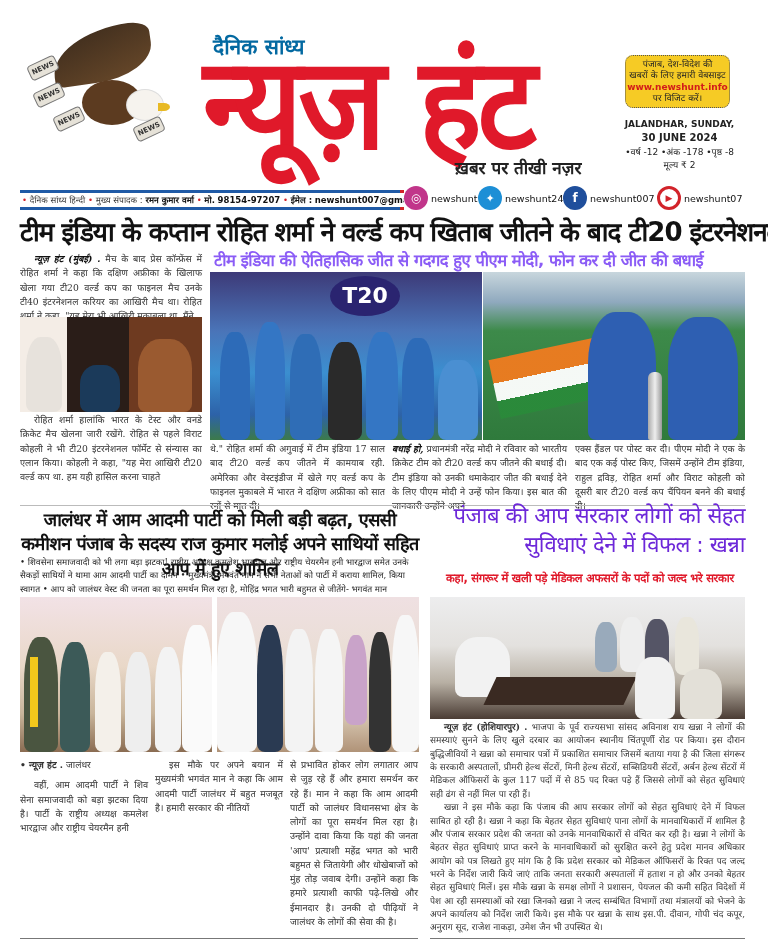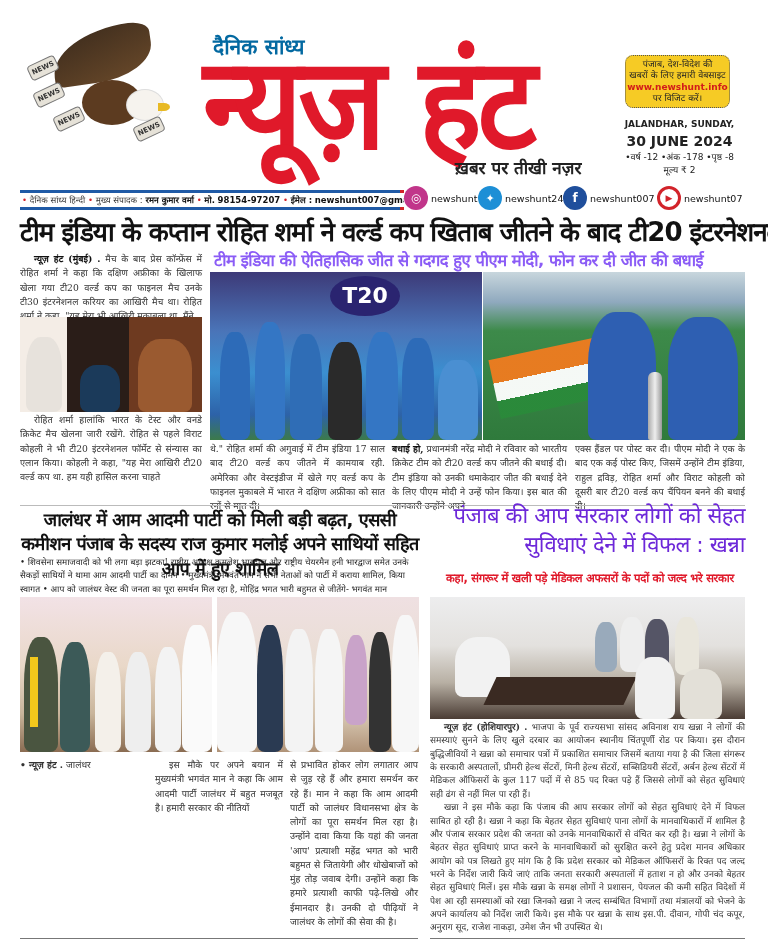--- a/index.html
+++ b/index.html
@@ -34,21 +34,21 @@
   .social-top { left: 400px; top: 190px; width: 340px; height: 3px; background: #d2232a; }
   .social-bottom { left: 400px; top: 207px; width: 340px; height: 3px; background: #d2232a; }
   .social { top: 186px; display: flex; align-items: center; gap: 3px; font: 9.5px "DejaVu Sans", sans-serif; color: #111; background: #fff; padding-right: 4px; }
   .social .ico { width: 24px; height: 24px; border-radius: 50%; display: flex; align-items: center; justify-content: center; color: #fff; font: bold 12px "DejaVu Sans", sans-serif; }
 
   
   .headline-main { left: 20px; top: 218px; width: 730px; font: bold 26px/1.15 "DejaVu Sans", sans-serif; color: #111; letter-spacing: -1px; white-space: nowrap; }
   .subhead-red { left: 214px; top: 248px; width: 540px; font: bold 16.5px "DejaVu Sans", sans-serif; color: #8b5cf6; white-space: nowrap; letter-spacing: -0.5px; }
 
   .col-text { font: 9.2px/1.55 "DejaVu Serif", serif; color: #333; text-align: justify; }
-  .col-text .lead { font-weight: bold; color: #111; }
+  .col-text .lead { font-weight: bold; color: #111; font-style: italic; }
   .indent { text-indent: 14px; }
 
   .photo { overflow: hidden; }
   .ph-modi { left: 20px; top: 317px; width: 182px; height: 95px; background: linear-gradient(90deg,#f4ede6 0 26%,#2a1d18 26% 60%,#6e3a20 60%); }
   .ph-team { left: 210px; top: 272px; width: 272px; height: 168px; background: linear-gradient(180deg,#3d3a78 0%,#4a74b8 35%,#3b8fd0 60%,#2d62a8 85%,#3c7a4a 100%); }
   .ph-kohli { left: 483px; top: 272px; width: 262px; height: 168px; background: linear-gradient(180deg,#c8d6dd 0%,#8fa9be 18%,#3d8a4a 35%,#2f7a3c 100%); }
 
   
   .hr-sec { left: 20px; top: 505px; width: 725px; height: 1px; background: #bbb; }
   .headline-aap { left: 20px; top: 508px; width: 400px; text-align: center; font: bold 18px/1.35 "DejaVu Sans", sans-serif; color: #111; letter-spacing: -0.5px; }
@@ -90,21 +90,21 @@
     <div>पंजाब, देश-विदेश की</div>
     <div>खबरों के लिए हमारी वेबसाइट</div>
     <div class="url">www.newshunt.info</div>
     <div>पर विजिट करें।</div>
   </div>
 
   <div class="abs tagline">ख़बर पर तीखी नज़र</div>
 
   <div class="abs dateline">
     <div>JALANDHAR, SUNDAY,</div>
-    <div style="font-size:14px">30 JUNE 2024</div>
+    <div style="font-size:10px">30 JUNE 2024</div>
     <div class="meta">•वर्ष -12  •अंक -178  •पृष्ठ -8</div>
     <div class="meta">मूल्य ₹ 2</div>
   </div>
 </div>
 
 <div class="abs infobar-top"></div>
 <div class="abs infobar-bottom"></div>
 <div class="abs infobar-text">
   <span class="dot">• </span><span>दैनिक सांध्य हिन्दी</span>
   <span class="dot"> • </span><span>मुख्य संपादक :</span>
@@ -132,21 +132,21 @@
 <div class="abs social" style="left:657px">
   <span class="ico" style="background:#fff;border:3px solid #d2232a;color:#d2232a;font-size:9px">▶</span>
   <span>newshunt07</span>
 </div>
 
 <div class="abs headline-main">टीम इंडिया के कप्तान रोहित शर्मा ने वर्ल्ड कप खिताब जीतने के बाद टी20 इंटरनेशनल से संन्यास का एलान</div>
 <div class="abs subhead-red">टीम इंडिया की ऐतिहासिक जीत से गदगद हुए पीएम मोदी, फोन कर दी जीत की  बधाई</div>
 
 <div class="abs col-text indent" style="left:20px;top:252px;width:182px">
   <span class="lead">न्यूज़ हंट (मुंबई) .</span>
-  <span>मैच के बाद प्रेस कॉन्फ्रेंस में रोहित शर्मा ने कहा कि दक्षिण अफ्रीका के खिलाफ खेला गया टी20 वर्ल्ड कप का फाइनल मैच उनके टी30 इंटरनेशनल करियर का आखिरी मैच था। रोहित शर्मा ने कहा, "यह मेरा भी आखिरी मुकाबला था. मैंने</span>
+  <span>मैच के बाद प्रेस कॉन्फ्रेंस में रोहित शर्मा ने कहा कि दक्षिण अफ्रीका के खिलाफ खेला गया टी20 वर्ल्ड कप का फाइनल मैच उनके टी40 इंटरनेशनल करियर का आखिरी मैच था। रोहित शर्मा ने कहा, "यह मेरा भी आखिरी मुकाबला था. मैंने</span>
 </div>
 
 <div class="abs photo ph-modi">
   <div class="fig" style="left:6px;top:20px;width:36px;height:75px;background:#e7e2dc"></div>
   <div class="fig" style="left:60px;top:48px;width:40px;height:47px;background:#1b3a5a"></div>
   <div class="fig" style="left:118px;top:22px;width:54px;height:73px;background:#9a5a30"></div>
 </div>
 
 <div class="abs col-text" style="left:20px;top:413px;width:182px">
   <div class="indent">रोहित शर्मा हालांकि भारत के टेस्ट और वनडे क्रिकेट मैच खेलना जारी रखेंगे. रोहित से पहले विराट कोहली ने भी टी20 इंटरनेशनल फॉर्मेट से संन्यास का एलान किया। कोहली ने कहा, "यह मेरा आखिरी टी20 वर्ल्ड कप था. हम यही हासिल करना चाहते</div>
@@ -211,20 +211,21 @@
   <div class="fig" style="left:245px;top:20px;width:24px;height:58px;background:#e9e6dc"></div>
   <div class="fig" style="left:205px;top:60px;width:40px;height:62px;background:#f1f1f1"></div>
   <div class="fig" style="left:250px;top:72px;width:42px;height:50px;background:#e3e0d8"></div>
 </div>
 
 <div class="abs col-text aap-body aap-c1">
   <div style="margin-bottom:6px">
     <b>• न्यूज़ हंट .</b>
     <span>जालंधर</span>
   </div>
+  <div class="indent">वहीं, आम आदमी पार्टी ने शिव सेना समाजवादी को बड़ा झटका दिया है। पार्टी के राष्ट्रीय अध्यक्ष कमलेश भारद्वाज और राष्ट्रीय चेयरमैन हनी</div>
 </div>
 <div class="abs col-text aap-body aap-c2">
   <div class="indent">इस मौके पर अपने बयान में मुख्यमंत्री भगवंत मान ने कहा कि आम आदमी पार्टी जालंधर में बहुत मजबूत है। हमारी सरकार की नीतियों</div>
 </div>
 <div class="abs col-text aap-body aap-c3">से प्रभावित होकर लोग लगातार आप से जुड़ रहे हैं और हमारा समर्थन कर रहे हैं। मान ने कहा कि आम आदमी पार्टी को जालंधर विधानसभा क्षेत्र के लोगों का पूरा समर्थन मिल रहा है। उन्होंने दावा किया कि यहां की जनता 'आप' प्रत्याशी महेंद्र भगत को भारी बहुमत से जितायेगी और धोखेबाजों को मुंह तोड़ जवाब देगी। उन्होंने कहा कि हमारे प्रत्याशी काफी पढ़े-लिखे और ईमानदार है। उनकी दो पीढ़ियों ने जालंधर के लोगों की सेवा की है।</div>
 
 <div class="abs col-text khanna-body" style="font-size:8.9px;line-height:1.5">
   <div class="indent">
     <b>न्यूज़ हंट (होशियारपुर) .</b>
     <span>भाजपा के पूर्व राज्यसभा सांसद अविनाश राय खन्ना ने लोगों की समस्याएं सुनने के लिए खुले दरबार का आयोजन स्थानीय चिंतपूर्णी रोड पर किया। इस दौरान बुद्धिजीवियों ने खन्ना को समाचार पत्रों में प्रकाशित समाचार जिसमें बताया गया है की जिला संगरूर के सरकारी अस्पतालों, प्रीमरी हेल्थ सेंटरों, मिनी हेल्थ सेंटरों, सब्सिडियरी सेंटरों, अर्बन हेल्थ सेंटरों में मेडिकल ऑफिसरों के कुल 117 पदों में से 85 पद रिक्त पड़े हैं जिससे लोगों को सेहत सुविधाएं सही ढंग से नहीं मिल पा रही हैं।</span>

